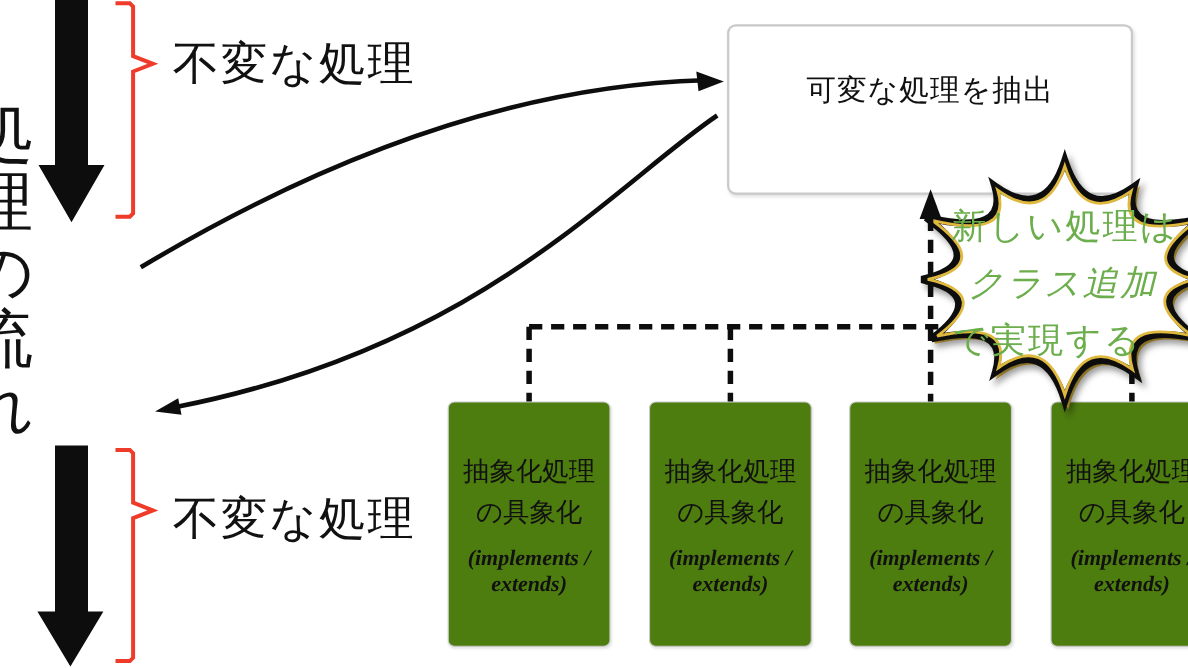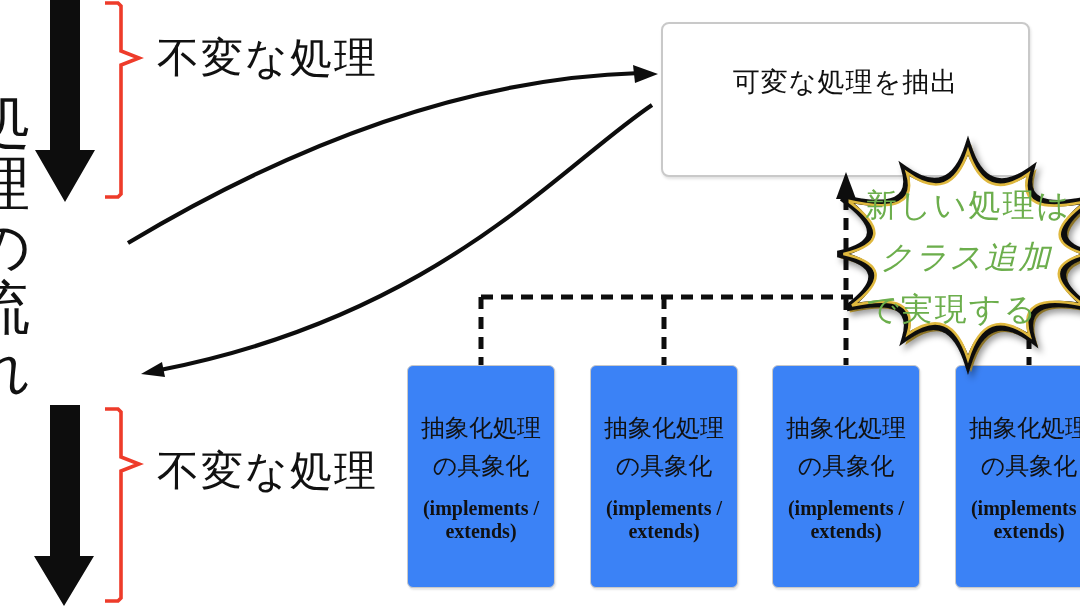--- a/index.html
+++ b/index.html
@@ -38,29 +38,29 @@
   .abox-text{left:661px;top:22px;width:369px;height:137px;z-index:30;margin-top:25px;}
   .abox-text .jline{position:absolute;width:100%;text-align:center;font-size:27px;letter-spacing:1px;white-space:nowrap;}
   .abox-text .l1{top:17px;}
   .abox-text .l2{top:68px;}
   .abox-text .ann{position:absolute;width:100%;text-align:center;top:120px;
     font-size:28px;font-weight:bold;font-style:italic;white-space:nowrap;}
 
   
   .cbox{
     top:365px;width:148px;height:223px;z-index:10;
-    background:#3b82f6;border:1.5px solid #c9c9c9;border-radius:6px;
+    background:#4d7c0f;border:1.5px solid #c9c9c9;border-radius:6px;
     box-shadow:1px 2px 2px rgba(0,0,0,0.10);
     box-sizing:border-box;
   }
   .cbox .jline{position:absolute;width:100%;text-align:center;font-size:24px;white-space:nowrap;}
   .cbox .c1{top:46px;}
   .cbox .c2{top:84px;}
   .cbox .ann{position:absolute;width:100%;text-align:center;
-    font-size:20px;line-height:23px;font-weight:bold;white-space:nowrap;}
+    font-size:20px;line-height:23px;font-weight:bold;font-style:italic;white-space:nowrap;}
   .cbox .a1{top:131px;}
   .cbox .a2{top:154px;}
 
   
   .burst-text{z-index:32;white-space:nowrap;font-size:32px;letter-spacing:2px;
     transform:translateX(-50%);}
 </style>
 </head>
 <body>
 

